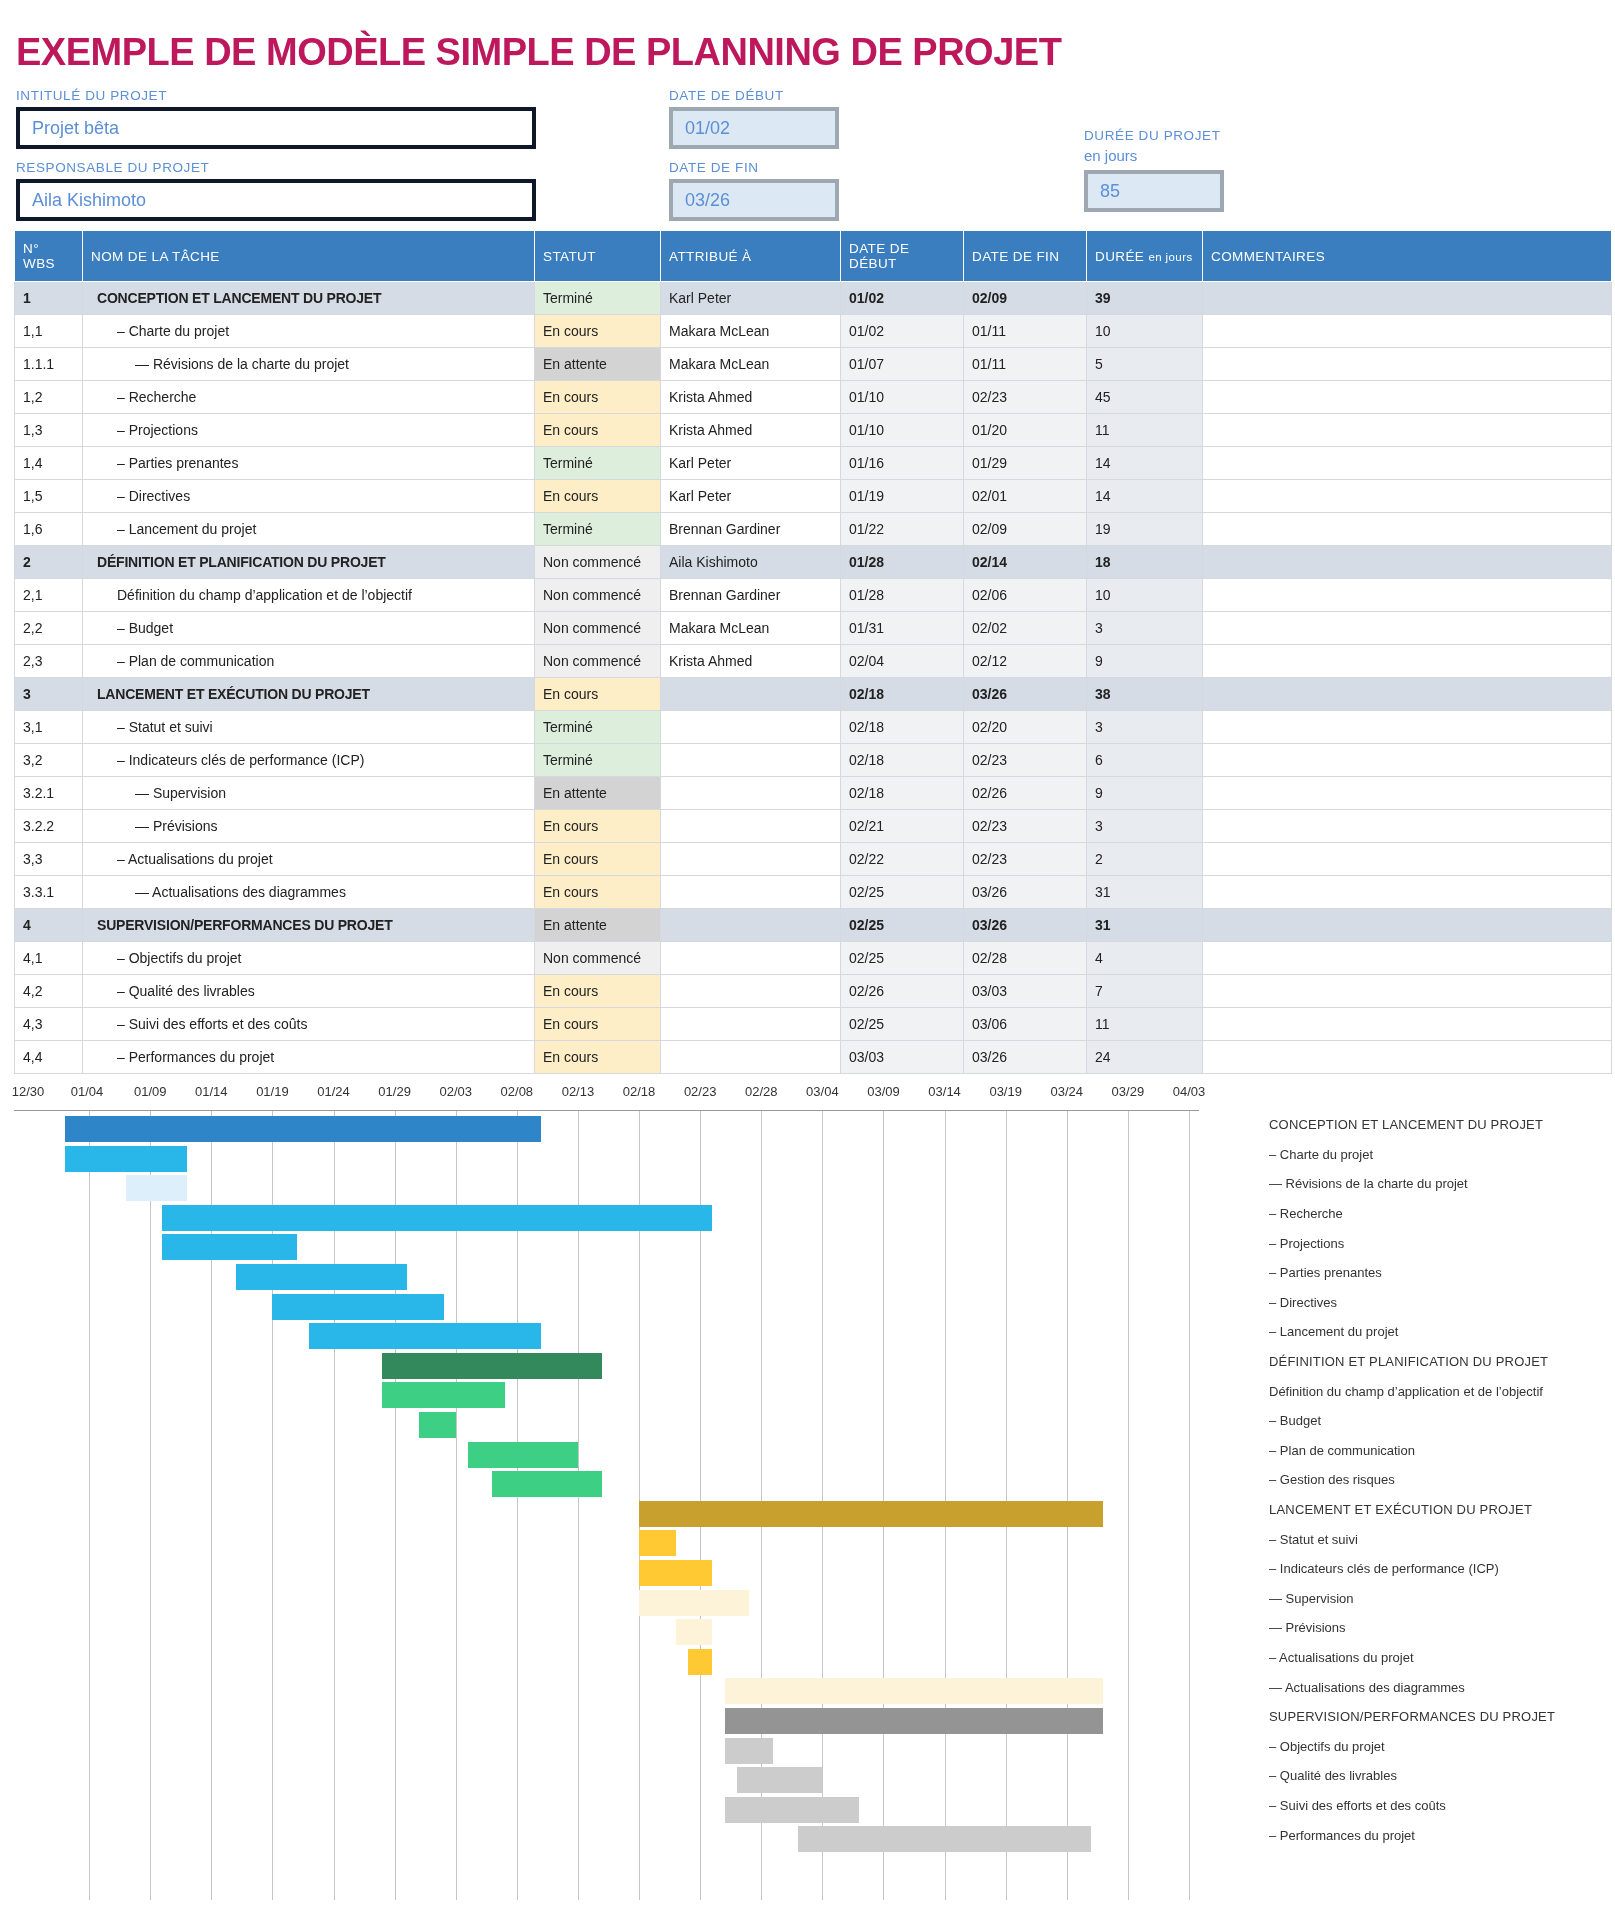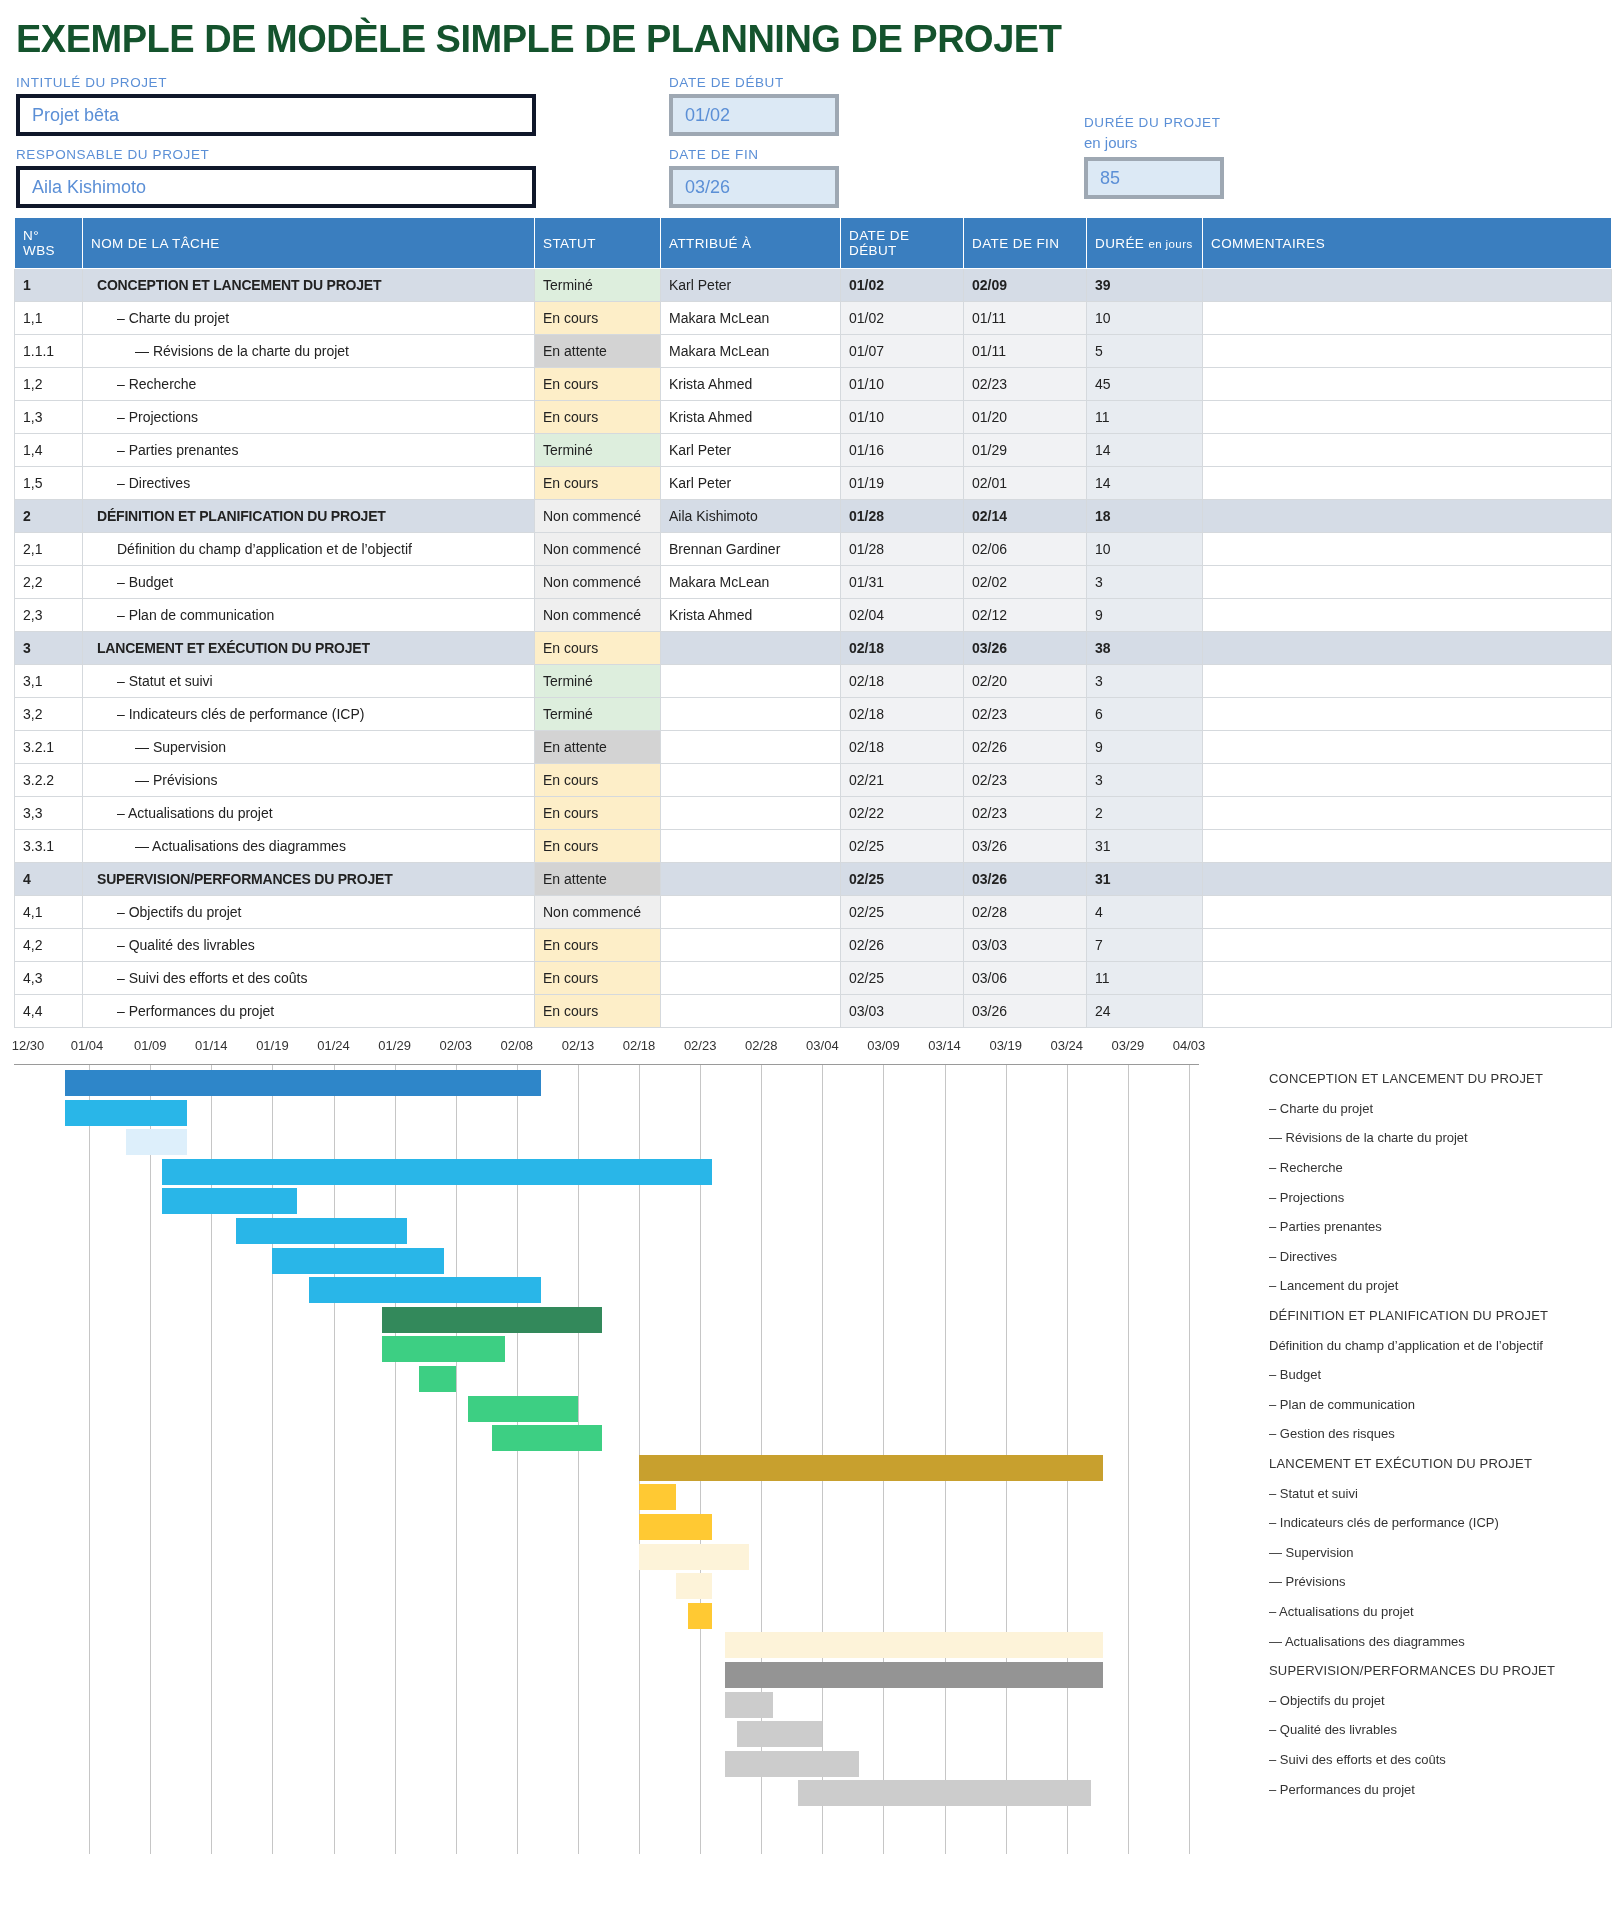--- a/index.html
+++ b/index.html
@@ -10,23 +10,23 @@
     font-family:"Liberation Sans", sans-serif;
     color:#222;
     overflow:hidden;
   }
   .page { padding: 10px 14px 0 14px; position:relative; width:1615px; }
 
   
   .title {
     font-size:38px;
     font-weight:bold;
-    color:#14532d;
+    color:#be185d;
     letter-spacing:-0.5px;
-    margin:8px 0 14px 2px;
+    margin:21px 0 14px 2px;
     white-space:nowrap;
   }
 
   
   .form-area { position:relative; height:132px; }
   .fld-label {
     font-size:13.5px;
     color:#5B8FD6;
     letter-spacing:0.6px;
     margin-bottom:4px;
@@ -260,20 +260,30 @@
           <td class="com"></td>
         </tr>
         <tr class="task">
           <td class="wbs">1,5</td>
           <td class="name lvl2">– Directives</td>
           <td class="stat st-encours">En cours</td>
           <td class="assg">Karl Peter</td>
           <td class="date">01/19</td>
           <td class="date">02/01</td>
           <td class="dur">14</td>
+          <td class="com"></td>
+        </tr>
+        <tr class="task">
+          <td class="wbs">1,6</td>
+          <td class="name lvl2">– Lancement du projet</td>
+          <td class="stat st-termine">Terminé</td>
+          <td class="assg">Brennan Gardiner</td>
+          <td class="date">01/22</td>
+          <td class="date">02/09</td>
+          <td class="dur">19</td>
           <td class="com"></td>
         </tr>
         <tr class="summary">
           <td class="wbs">2</td>
           <td class="name lvl1">DÉFINITION ET PLANIFICATION DU PROJET</td>
           <td class="stat st-noncom">Non commencé</td>
           <td class="assg">Aila Kishimoto</td>
           <td class="date">01/28</td>
           <td class="date">02/14</td>
           <td class="dur">18</td>

